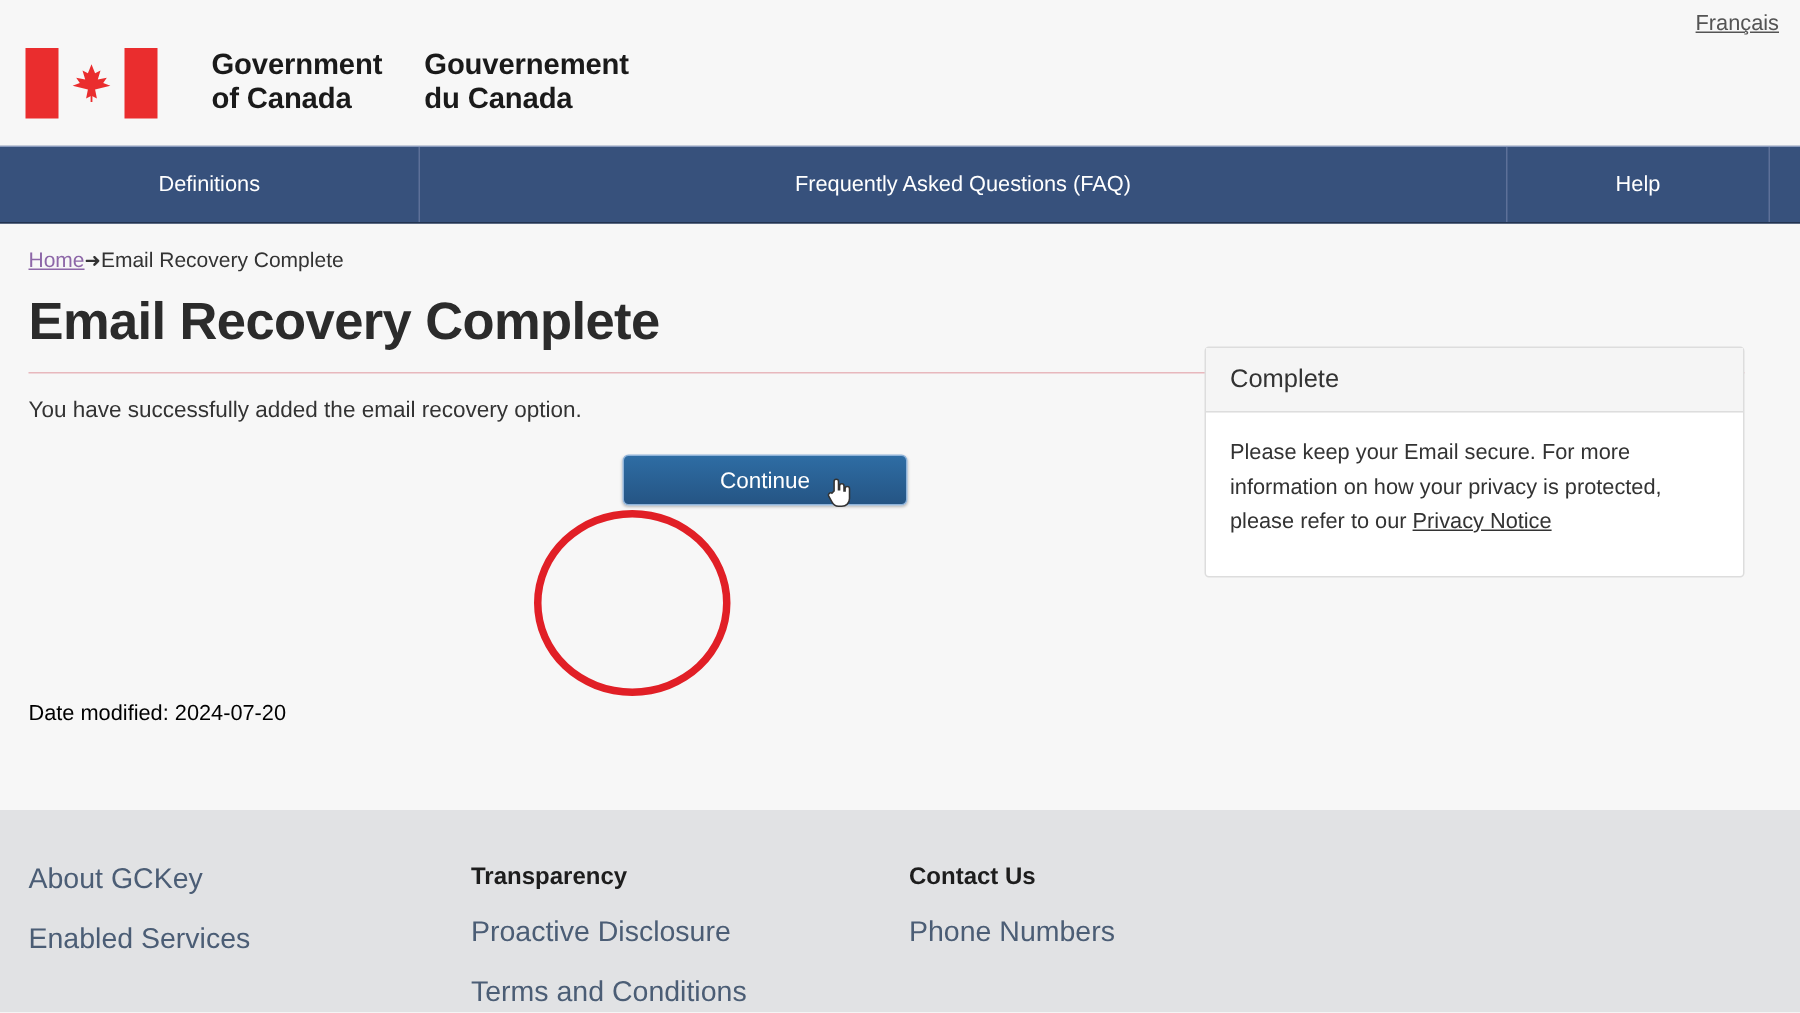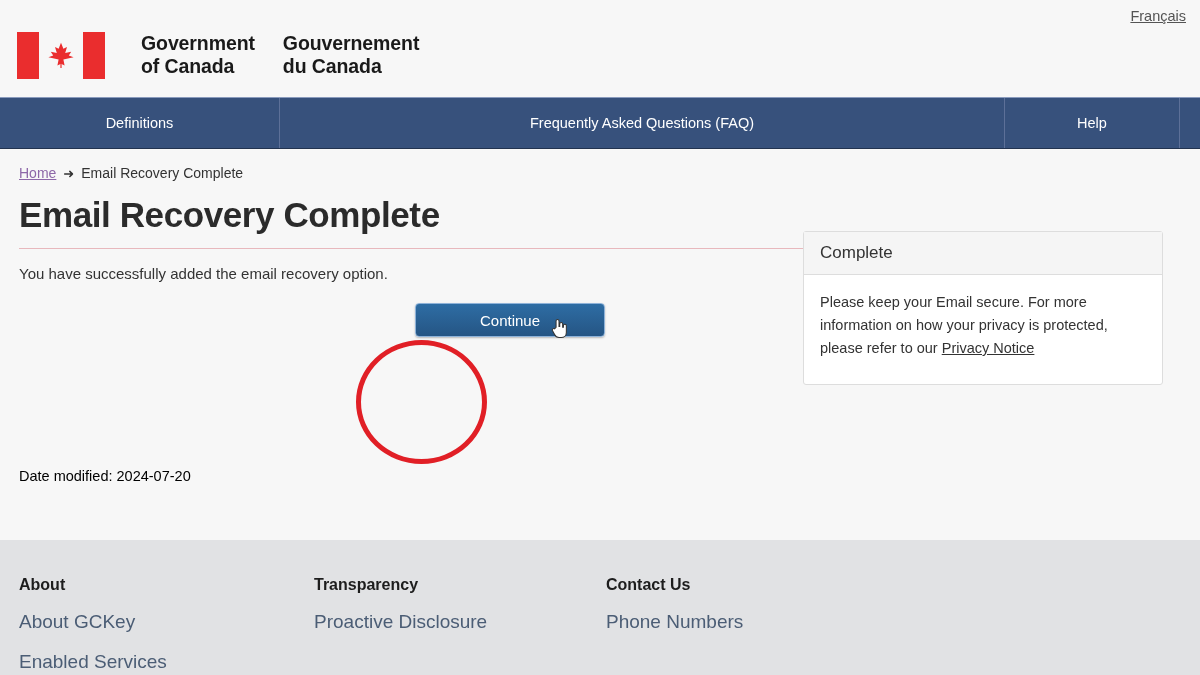--- a/index.html
+++ b/index.html
@@ -99,21 +99,20 @@
   .nav-item.help       { width: 175px; }
   .nav-item.tail       { flex: 1; border-right: none; }
 
   
   .breadcrumb {
     padding: 12px 0 0 19px;
     font-size: 14px;
     color: #333333;
     display: flex;
     align-items: center;
-    gap: 7px;
     height: 36px;
   }
   .breadcrumb .crumb-link {
     color: #8d67a8;
     text-decoration: underline;
     cursor: pointer;
   }
   .breadcrumb .arrow { font-size: 13px; color: #333; }
 
   
@@ -326,28 +325,28 @@
       <div class="privacy-body"><span>Please keep your Email secure. For more information on how your privacy is protected, please refer to our </span><span class="pv-link">Privacy Notice</span></div>
     </div>
 
     <div class="date-modified">Date modified: 2024-07-20</div>
   </div>
 
   <div class="footer">
     <div class="footer-cols">
 
       <div class="fcol">
-        <h3>About</h3>
         <a>About GCKey</a>
         <a>Enabled Services</a>
       </div>
 
       <div class="fcol">
         <h3>Transparency</h3>
         <a>Proactive Disclosure</a>
+        <a>Terms and Conditions</a>
       </div>
 
       <div class="fcol">
         <h3>Contact Us</h3>
         <a>Phone Numbers</a>
       </div>
 
     </div>
   </div>
 

